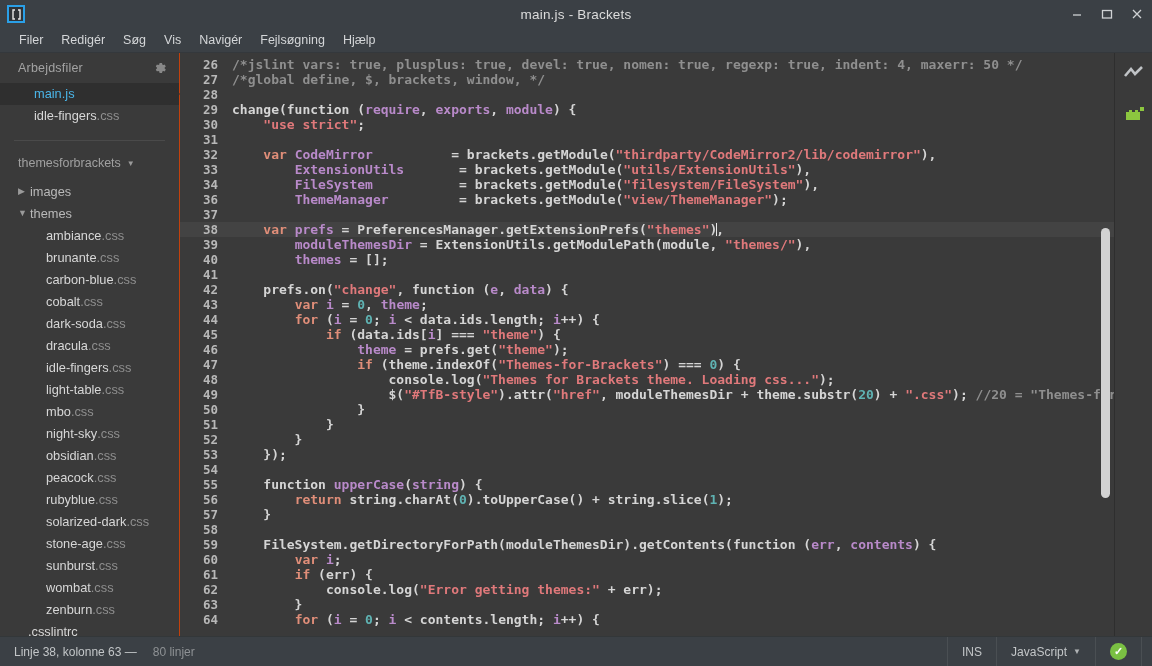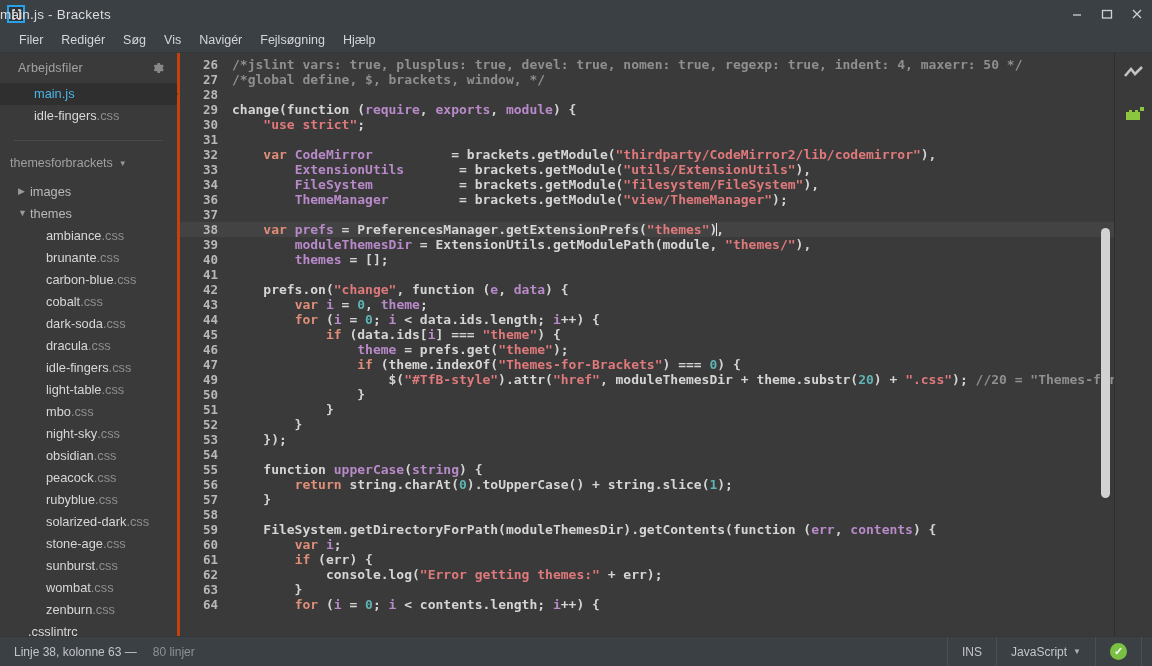--- a/index.html
+++ b/index.html
@@ -27,21 +27,21 @@
   .app-icon {
     width: 18px; height: 18px;
     margin-left: 7px;
     border: 2px solid #2aa0e8;
     background: #2f3337;
     display: flex; align-items: center; justify-content: center;
   }
   .app-icon svg { display:block; }
   .title-text {
     position: absolute; left: 0; right: 0;
-    text-align: left;
+    text-align: center;
     font-size: 13.5px; color: #dcdcdc;
     letter-spacing: .2px;
     pointer-events: none;
   }
   .wincontrols {
     position: absolute; right: 0; top: 0;
     height: 28px; display: flex; align-items: stretch;
   }
   .wb {
     width: 30px; display: flex; align-items: center; justify-content: center;
@@ -70,21 +70,21 @@
     background: #3a3a3a;
   }
 
   
   .sidebar {
     width: 180px; flex: 0 0 180px;
     background: #3a3a3a;
     display: flex; flex-direction: column;
     min-height: 0;
     position: relative;
-    border-right: 3px solid #c2410c;
+    border-right: 1px solid #c2410c;
   }
   .wf-header {
     display: flex; align-items: center;
     height: 30px; padding: 0 12px 0 18px;
     color: #a3a3a3; font-size: 12.5px;
     letter-spacing: .2px;
   }
   .wf-header .lbl { flex: 1 1 auto; }
   .gear { width: 14px; height: 14px; opacity: .75; }
   .wf-list { padding-bottom: 4px; }
@@ -105,21 +105,21 @@
     border-top: 11px solid transparent;
     border-bottom: 11px solid transparent;
     border-left: 11px solid #2f2f2f;
   }
   .divider {
     height: 1px; background: #4a4a4a;
     margin: 9px 14px 0 14px;
   }
   .project-header {
     display: flex; align-items: center;
-    height: 30px; padding: 0 12px 0 10px;
+    height: 30px; padding: 0 12px 0 18px;
     margin-top: 8px;
     color: #a0a0a0; font-size: 12.5px;
   }
   .project-header .caret {
     margin-left: 6px; font-size: 8px; color: #9a9a9a;
   }
   .tree { flex: 1 1 auto; overflow: hidden; padding-top: 2px; }
   .tree-row {
     height: 22px; display: flex; align-items: center;
     font-size: 12.8px; color: #d7d7d7;
@@ -407,20 +407,21 @@
             <div class="cl active"><div class="gutter">38</div><div class="code"><span class="t-def">    </span><span class="t-kw2">var</span><span class="t-def"> </span><span class="t-var">prefs</span><span class="t-def"> = PreferencesManager.getExtensionPrefs(</span><span class="t-str">"themes"</span><span class="t-def">)</span><span class="cursor"></span><span class="t-def">,</span></div></div>
             <div class="cl"><div class="gutter">39</div><div class="code"><span class="t-def">        </span><span class="t-var">moduleThemesDir</span><span class="t-def"> = ExtensionUtils.getModulePath(module, </span><span class="t-str">"themes/"</span><span class="t-def">),</span></div></div>
             <div class="cl"><div class="gutter">40</div><div class="code"><span class="t-def">        </span><span class="t-var">themes</span><span class="t-def"> = [];</span></div></div>
             <div class="cl"><div class="gutter">41</div><div class="code"></div></div>
             <div class="cl"><div class="gutter">42</div><div class="code"><span class="t-def">    prefs.on(</span><span class="t-str">"change"</span><span class="t-def">, function (</span><span class="t-var">e</span><span class="t-def">, </span><span class="t-var">data</span><span class="t-def">) {</span></div></div>
             <div class="cl"><div class="gutter">43</div><div class="code"><span class="t-def">        </span><span class="t-kw2">var</span><span class="t-def"> </span><span class="t-var">i</span><span class="t-def"> = </span><span class="t-num">0</span><span class="t-def">, </span><span class="t-var">theme</span><span class="t-def">;</span></div></div>
             <div class="cl"><div class="gutter">44</div><div class="code"><span class="t-def">        </span><span class="t-kw2">for</span><span class="t-def"> (</span><span class="t-var">i</span><span class="t-def"> = </span><span class="t-num">0</span><span class="t-def">; </span><span class="t-var">i</span><span class="t-def"> &lt; data.ids.length; </span><span class="t-var">i</span><span class="t-def">++) {</span></div></div>
             <div class="cl"><div class="gutter">45</div><div class="code"><span class="t-def">            </span><span class="t-kw2">if</span><span class="t-def"> (data.ids[</span><span class="t-var">i</span><span class="t-def">] === </span><span class="t-str">"theme"</span><span class="t-def">) {</span></div></div>
             <div class="cl"><div class="gutter">46</div><div class="code"><span class="t-def">                </span><span class="t-var">theme</span><span class="t-def"> = prefs.get(</span><span class="t-str">"theme"</span><span class="t-def">);</span></div></div>
             <div class="cl"><div class="gutter">47</div><div class="code"><span class="t-def">                </span><span class="t-kw2">if</span><span class="t-def"> (theme.indexOf(</span><span class="t-str">"Themes-for-Brackets"</span><span class="t-def">) === </span><span class="t-num">0</span><span class="t-def">) {</span></div></div>
+            <div class="cl"><div class="gutter">48</div><div class="code"><span class="t-def">                    console.log(</span><span class="t-str">"Themes for Brackets theme. Loading css..."</span><span class="t-def">);</span></div></div>
             <div class="cl"><div class="gutter">49</div><div class="code"><span class="t-def">                    $(</span><span class="t-str">"#TfB-style"</span><span class="t-def">).attr(</span><span class="t-str">"href"</span><span class="t-def">, moduleThemesDir + theme.substr(</span><span class="t-num">20</span><span class="t-def">) + </span><span class="t-str">".css"</span><span class="t-def">); </span><span class="t-com">//20 = "Themes-for-Brackets-"</span></div></div>
             <div class="cl"><div class="gutter">50</div><div class="code"><span class="t-def">                }</span></div></div>
             <div class="cl"><div class="gutter">51</div><div class="code"><span class="t-def">            }</span></div></div>
             <div class="cl"><div class="gutter">52</div><div class="code"><span class="t-def">        }</span></div></div>
             <div class="cl"><div class="gutter">53</div><div class="code"><span class="t-def">    });</span></div></div>
             <div class="cl"><div class="gutter">54</div><div class="code"></div></div>
             <div class="cl"><div class="gutter">55</div><div class="code"><span class="t-def">    function </span><span class="t-var">upperCase</span><span class="t-def">(</span><span class="t-var">string</span><span class="t-def">) {</span></div></div>
             <div class="cl"><div class="gutter">56</div><div class="code"><span class="t-def">        </span><span class="t-kw2">return</span><span class="t-def"> string.charAt(</span><span class="t-num">0</span><span class="t-def">).toUpperCase() + string.slice(</span><span class="t-num">1</span><span class="t-def">);</span></div></div>
             <div class="cl"><div class="gutter">57</div><div class="code"><span class="t-def">    }</span></div></div>
             <div class="cl"><div class="gutter">58</div><div class="code"></div></div>

